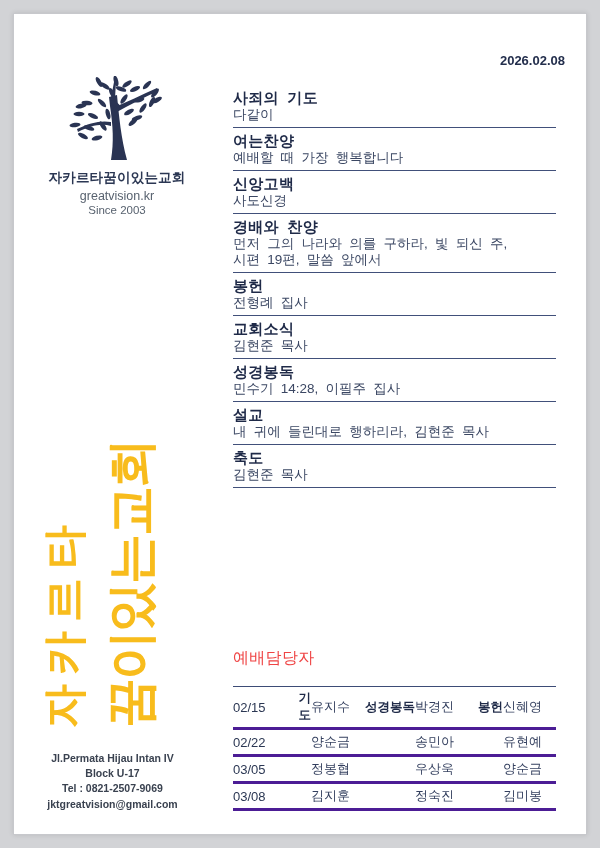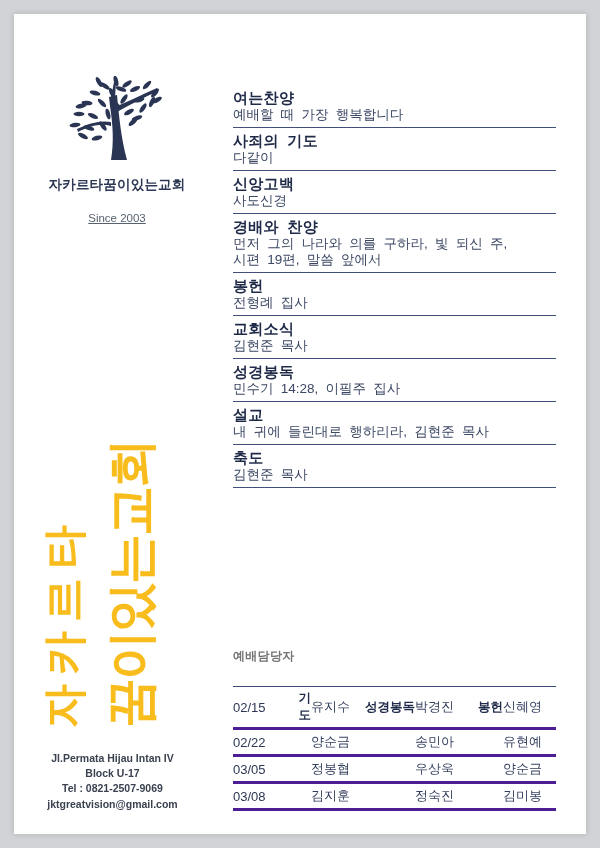--- a/index.html
+++ b/index.html
@@ -6,45 +6,45 @@
   html,body { width:600px; height:848px; }
   body { font-family:"Liberation Sans", sans-serif; background:#d2d3d6; position:relative; }
   .card {
     position:absolute; left:13px; top:13px; width:574px; height:822px;
     background:#ffffff; border:1px solid #c7c8cc; box-shadow:0 0 5px rgba(0,0,0,.12);
   }
 
   
   .logo-block { position:absolute; left:8px; top:62px; width:190px; text-align:center; }
   .logo-block svg { display:block; margin:0 auto; }
-  .church-name { margin-top:16px; font-size:13.5px; font-weight:800; color:#2b3753; letter-spacing:.2px; }
+  .church-name { margin-top:9px; font-size:13.5px; font-weight:800; color:#2b3753; letter-spacing:.2px; }
   .church-site { margin-top:2px; font-size:12.5px; color:#58626f; }
-  .church-since { margin-top:18px; font-size:11.5px; color:#58626f;text-decoration:underline; }
+  .church-since { margin-top:1px; font-size:11.5px; color:#58626f; }
 
   .banner { position:absolute; transform:rotate(-90deg); transform-origin:0 0;
             white-space:nowrap; font-weight:900; color:#f8bc1c; }
   .banner-1 { left:28px; top:714px; font-size:44px; line-height:1.0; letter-spacing:9px; }
   .banner-2 { left:84px; top:714px; font-size:50px; line-height:1.35; letter-spacing:-2px; }
 
   .contact { position:absolute; left:6px; top:737px; width:185px; text-align:center;
              font-size:10.5px; line-height:15.2px; font-weight:600; color:#3a4250; }
 
   
   .service-date { position:absolute; left:219px; top:39px; width:332px;
                   text-align:right; font-size:13px; font-weight:800; color:#232e4c; }
 
   .order { position:absolute; left:219px; top:71px; width:323px; }
   .order-item { padding:4px 0 4px; border-bottom:1px solid #41507a; }
   .order-item .t { font-size:15px; line-height:17px; font-weight:800; color:#1f2a48;
                    letter-spacing:.3px; word-spacing:4px; }
   .order-item .b { margin-top:1px; font-size:13.5px; line-height:16px; color:#3b4763;
                    word-spacing:3.5px; white-space:pre-line; }
 
-  .staff-title { position:absolute; left:219px; top:634px; font-size:12px;
-                 font-weight:700; color:#737373; letter-spacing:.3px; }
+  .staff-title { position:absolute; left:219px; top:634px; font-size:16px;
+                 font-weight:400; color:#ef4444; letter-spacing:.3px; }
   .staff-table { position:absolute; left:219px; top:672px; width:323px;
                  border-top:1.5px solid #3d4c76; }
   .staff-row { display:grid; grid-template-columns:56px 22px 52px 52px 62px 26px 53px;
                align-items:center; border-bottom:3px solid #4c1d95;
                padding:3px 0; font-size:13px; color:#333f5e; }
   .staff-row .d { text-align:left; color:#2b3753; }
   .staff-row .r { text-align:right; font-weight:800; color:#1f2a48; font-size:12.5px; }
   .staff-row .n { text-align:left; }
 </style>
 </head>
@@ -85,42 +85,44 @@
         <ellipse cx="28" cy="62" rx="5.5" ry="2.2" transform="rotate(-15 28 62)"></ellipse>
         <ellipse cx="52" cy="13" rx="5.5" ry="2.2" transform="rotate(20 52 13)"></ellipse>
         <ellipse cx="88" cy="24" rx="5.5" ry="2.2" transform="rotate(-30 88 24)"></ellipse>
         <ellipse cx="12" cy="30" rx="5.5" ry="2.2" transform="rotate(-10 12 30)"></ellipse>
         <ellipse cx="46" cy="28" rx="5.5" ry="2.2" transform="rotate(30 46 28)"></ellipse>
         <ellipse cx="68" cy="42" rx="5.5" ry="2.2" transform="rotate(-20 68 42)"></ellipse>
         <ellipse cx="30" cy="6" rx="5.5" ry="2.2" transform="rotate(60 30 6)"></ellipse>
       </g>
     </svg>
     <div class="church-name">자카르타꿈이있는교회</div>
+    <div class="church-site">greatvision.kr</div>
     <div class="church-since">Since 2003</div>
   </div>
 
   <div class="banner banner-2">꿈이있는교회</div>
   <div class="banner banner-1">자카르타</div>
 
   <div class="contact">
     <div>Jl.Permata Hijau Intan IV</div>
     <div>Block U-17</div>
     <div>Tel : 0821-2507-9069</div>
     <div>jktgreatvision@gmail.com</div>
   </div>
 
+  <div class="service-date">2026.02.08</div>
 
   <div class="order">
     <div class="order-item">
+      <div class="t">사죄의 기도</div>
+      <div class="b">다같이</div>
+    </div>
+    <div class="order-item">
       <div class="t">여는찬양</div>
       <div class="b">예배할 때 가장 행복합니다</div>
-    </div>
-    <div class="order-item">
-      <div class="t">사죄의 기도</div>
-      <div class="b">다같이</div>
     </div>
     <div class="order-item">
       <div class="t">신앙고백</div>
       <div class="b">사도신경</div>
     </div>
     <div class="order-item">
       <div class="t">경배와 찬양</div>
       <div class="b">먼저 그의 나라와 의를 구하라, 빛 되신 주,
 시편 19편, 말씀 앞에서</div>
     </div>

